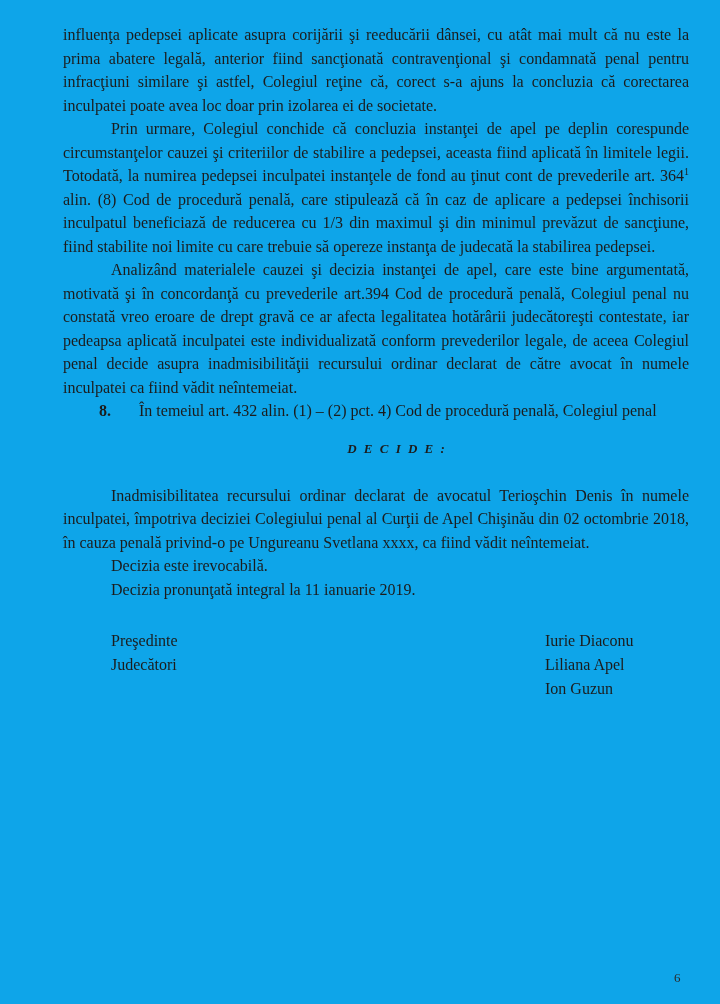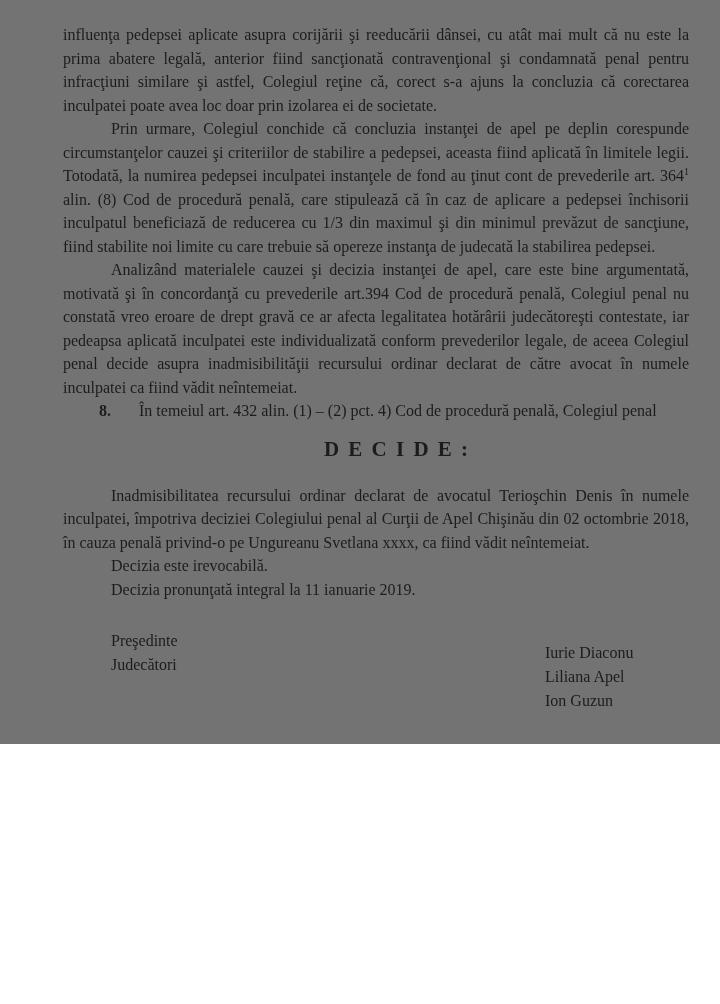--- a/index.html
+++ b/index.html
@@ -3,22 +3,22 @@
 <meta charset="utf-8">
 <style>
   html, body {
     margin: 0;
     padding: 0;
     background: #ffffff;
   }
   .page {
     position: relative;
     width: 720px;
-    height: 744px;
-    background: #737373;
+    height: 1004px;
+    background: #0ea5e9;
     font-family: "Liberation Serif", "DejaVu Serif", serif;
     color: #1c1c1c;
     overflow: hidden;
   }
   .content {
     position: absolute;
     left: 63px;
     top: 23px;
     width: 626px;
     font-size: 16px;
@@ -44,39 +44,40 @@
   sup {
     font-size: 10px;
     line-height: 0;
     vertical-align: super;
   }
   .decide {
     margin: 14px 0 23px 0;
     text-align: center;
     position: relative;
     left: 21px;
-    font-size: 21px;
+    font-size: 13px;
     font-weight: bold;
     letter-spacing: 2px;
     line-height: 24px;
+    font-style: italic;
   }
   .signatures {
     position: relative;
     margin-top: 14px;
     line-height: 24px;
     min-height: 72px;
   }
   .sig-roles {
     margin-left: 48px;
     margin-top: 28px;
   }
   .sig-names {
     position: absolute;
     left: 482px;
-    top: 12px;
+    top: 0;
   }
   .pagenum {
     position: absolute;
     left: 674px;
     top: 970px;
     font-size: 13px;
     line-height: 16px;
     color: #2a2a2a;
   }
 </style>

